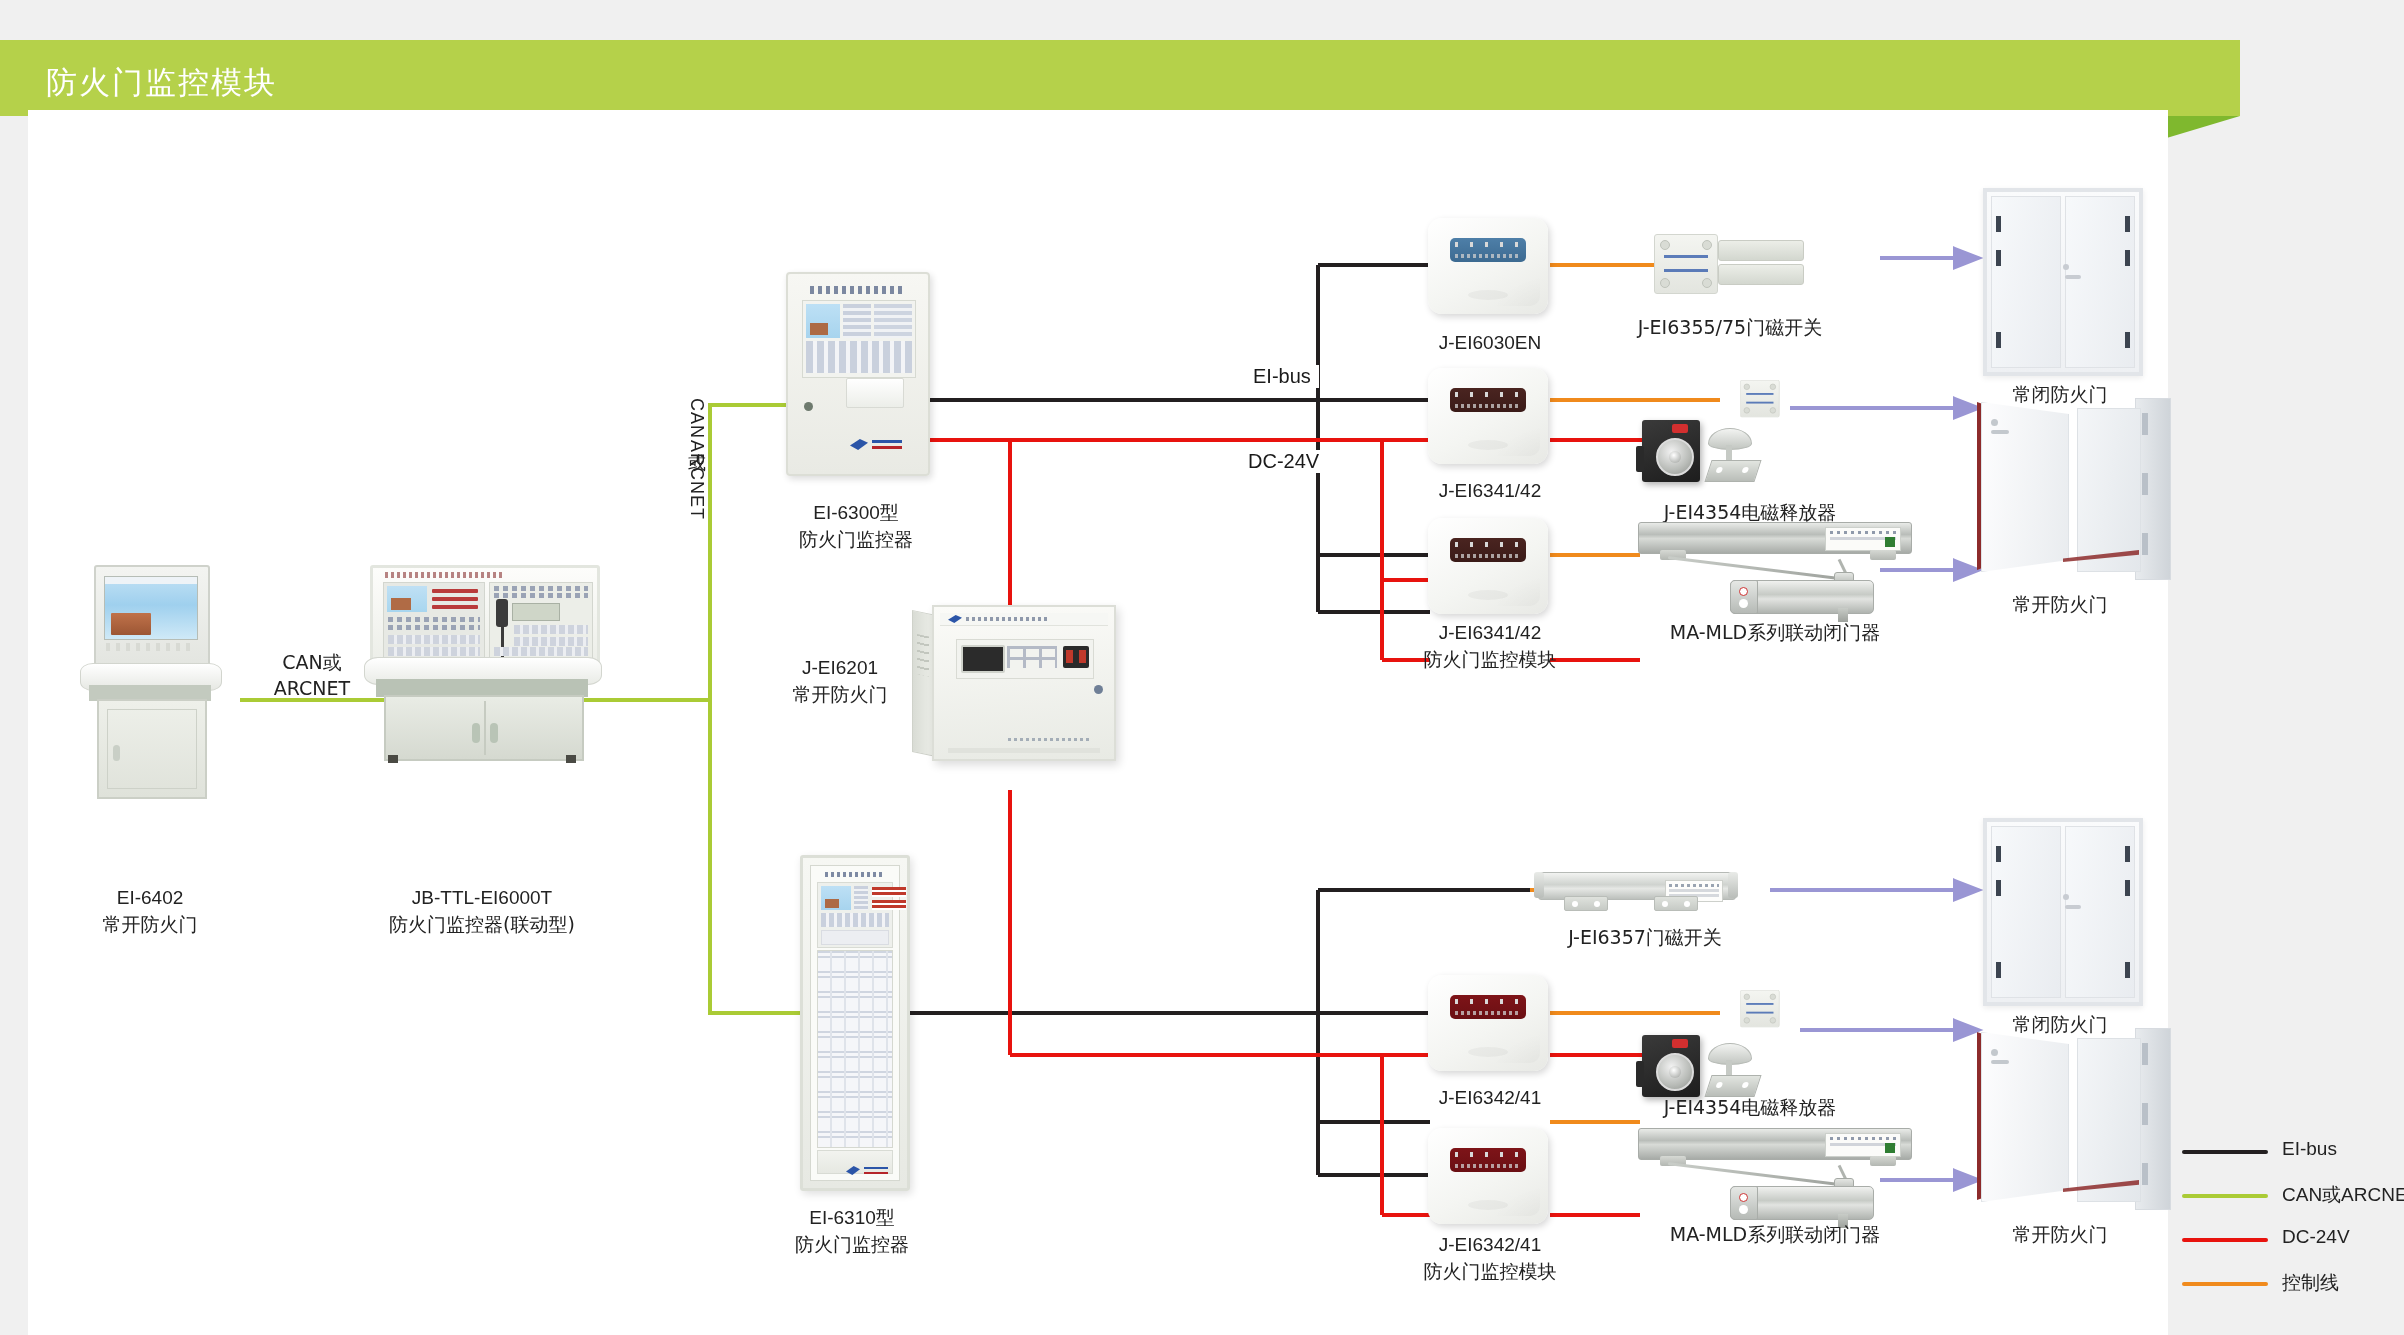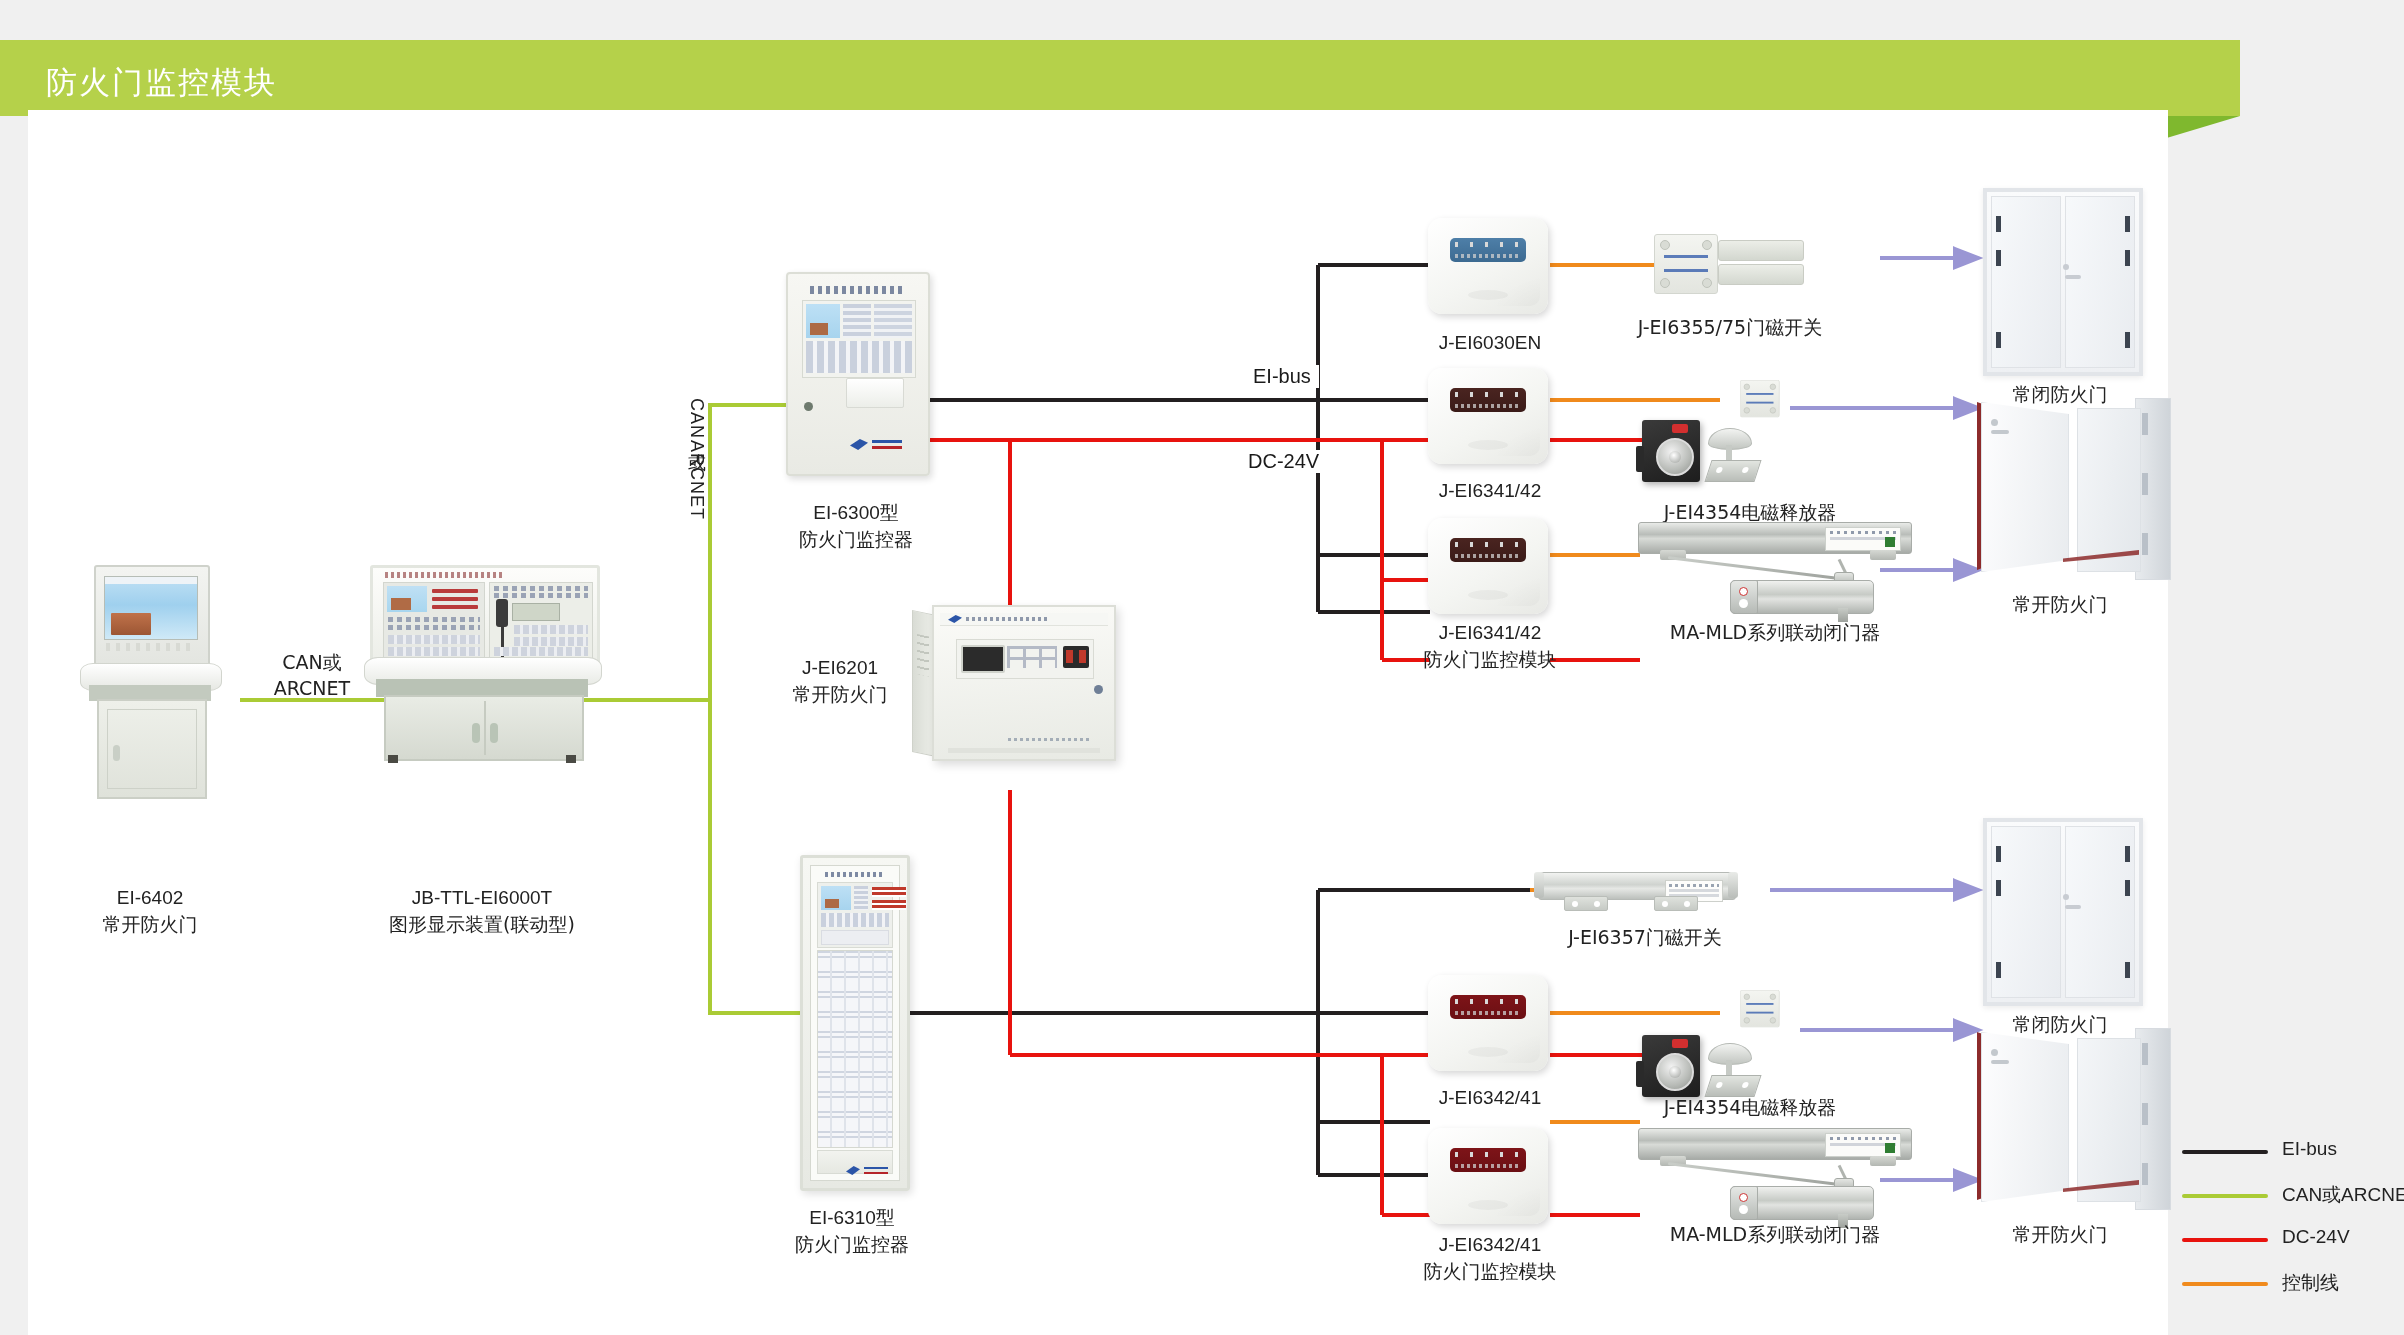--- a/index.html
+++ b/index.html
@@ -396,21 +396,21 @@
     <div class="skirt"></div>
     <div class="cab">
       <div class="cabsplit"></div>
       <div class="hdl" style="left:86px;"></div>
       <div class="hdl" style="left:104px;"></div>
     </div>
     <div class="foot" style="left:24px;"></div>
     <div class="foot" style="left:202px;"></div>
   </div>
   <div class="lbl" style="left:382px;top:885px;width:200px;">JB-TTL-EI6000T</div>
-  <div class="lbl cn" style="left:372px;top:912px;width:220px;">图形显示装置(联动型)</div>
+  <div class="lbl cn" style="left:372px;top:912px;width:220px;">防火门监控器(联动型)</div>
 
   <div class="dev p6300" style="left:786px;top:272px;">
     <div class="hdr"></div>
     <div class="face">
       <div class="sc"></div>
       <div class="gridA"></div>
       <div class="gridB"></div>
       <div class="gridC"></div>
     </div>
     <div class="slot"></div>

